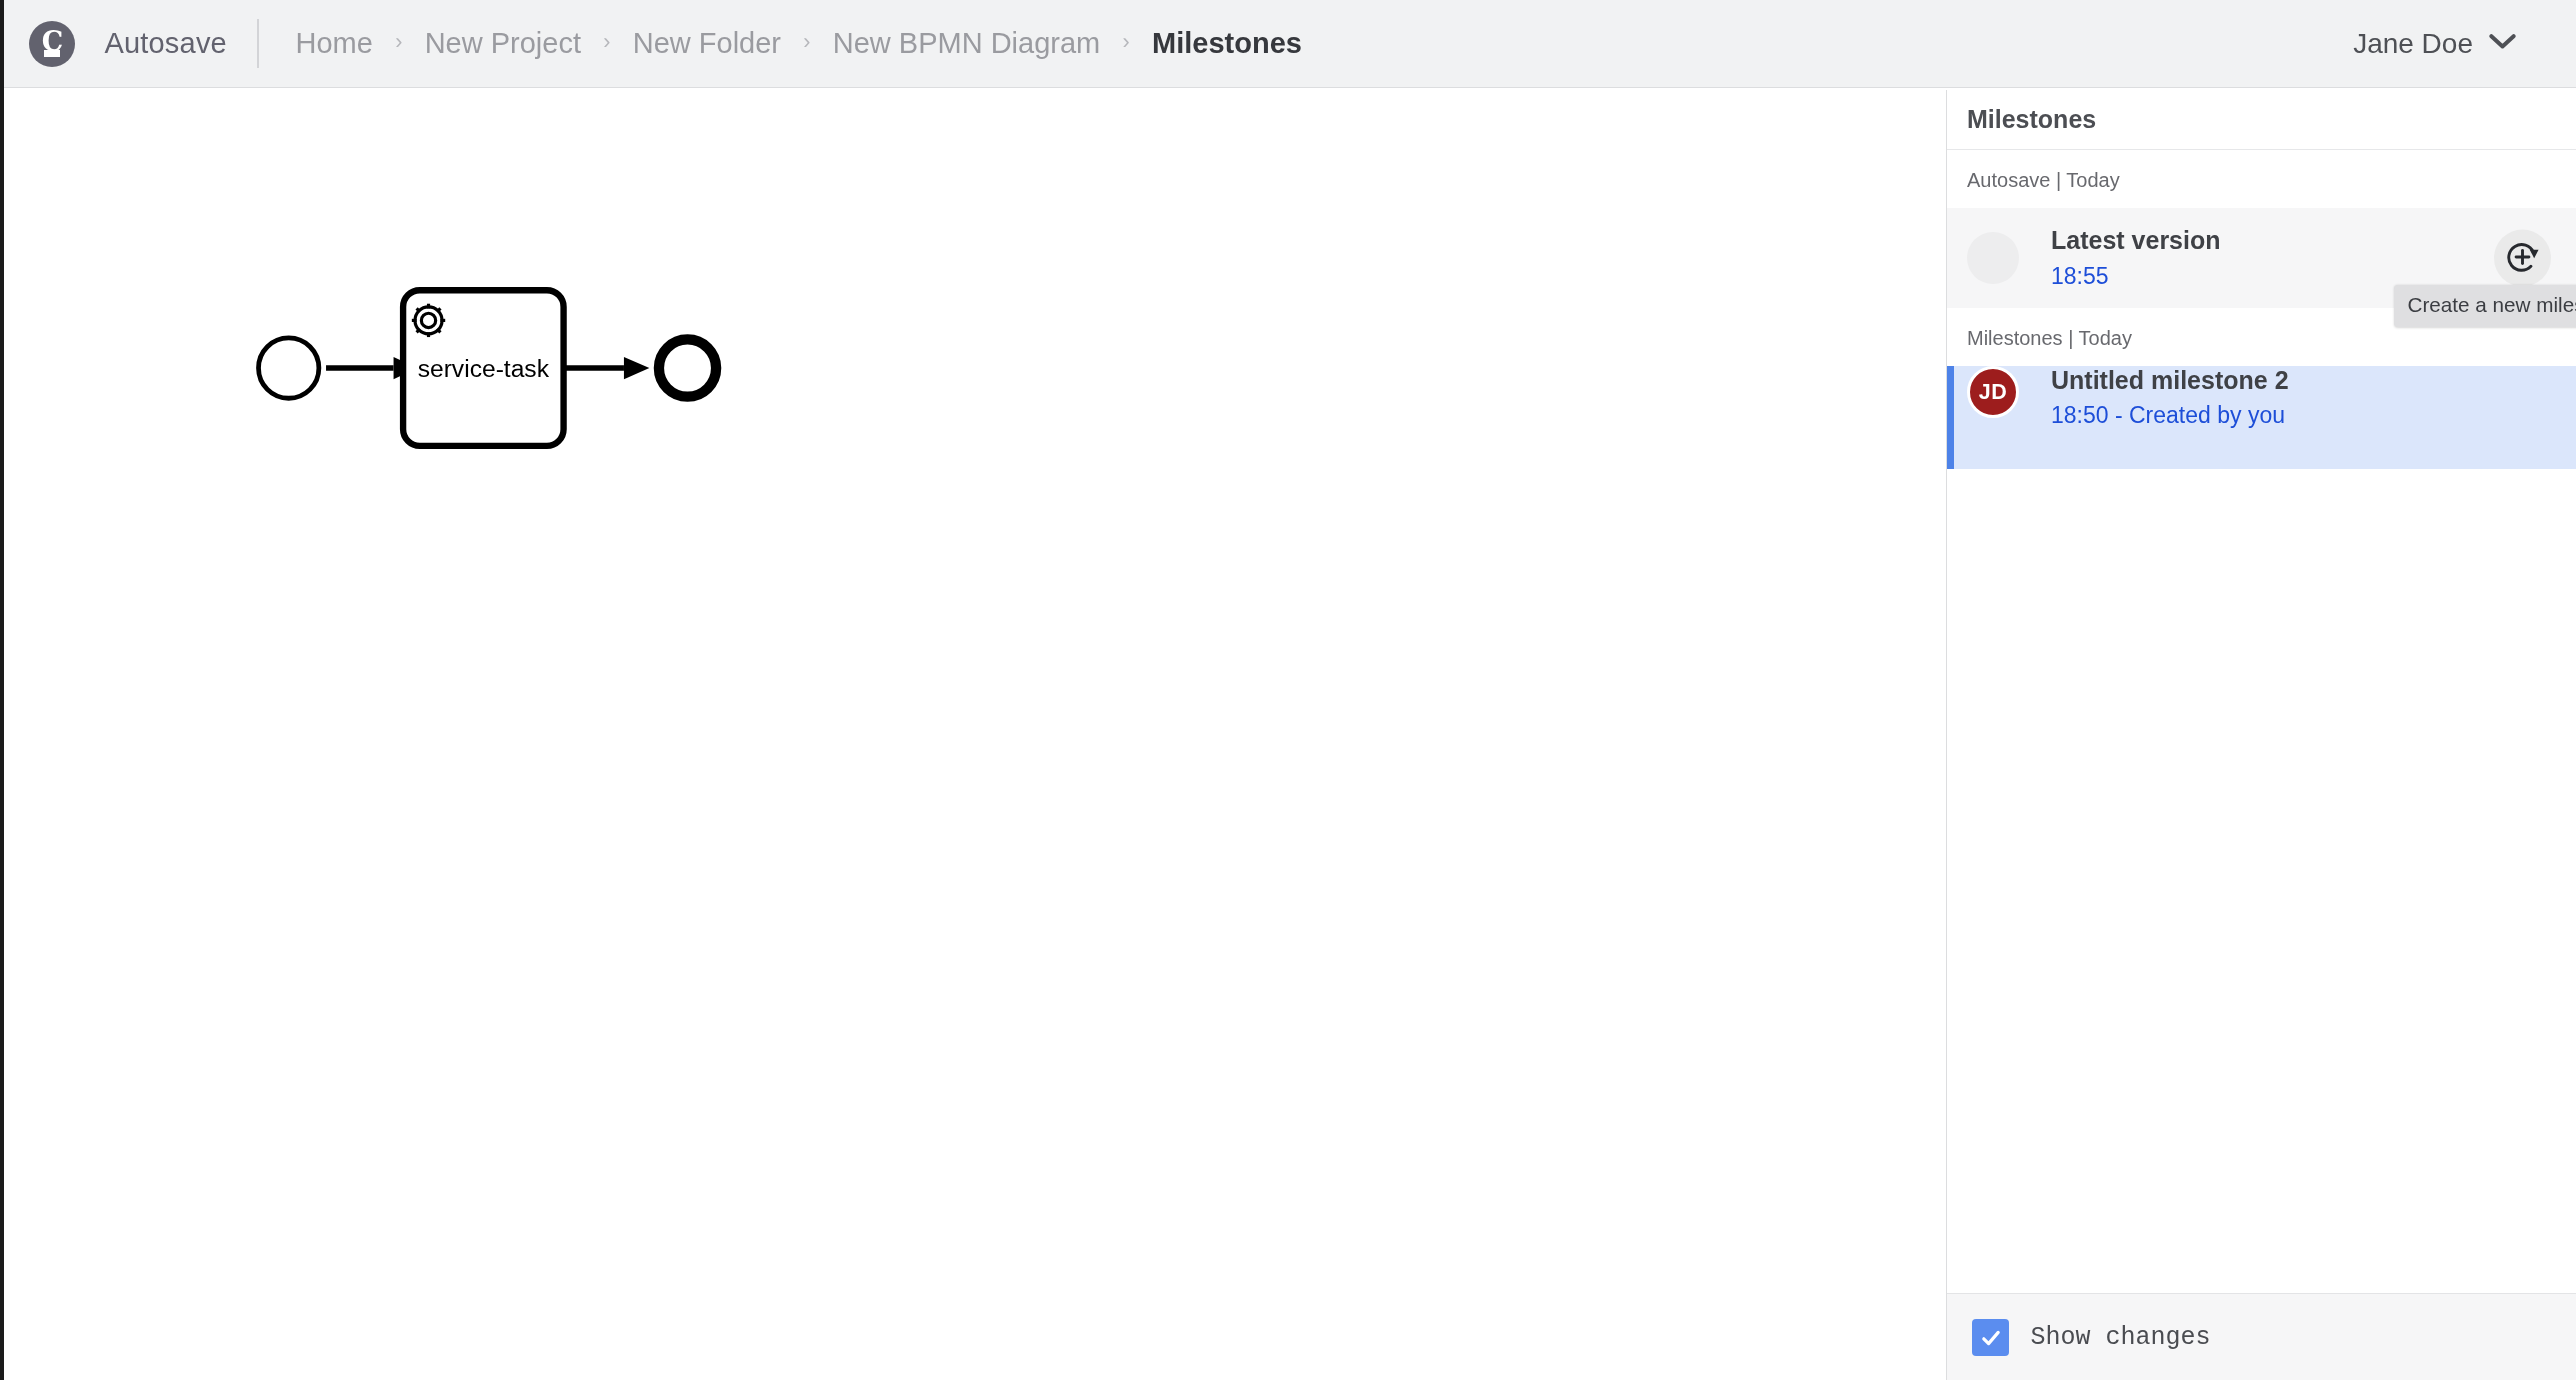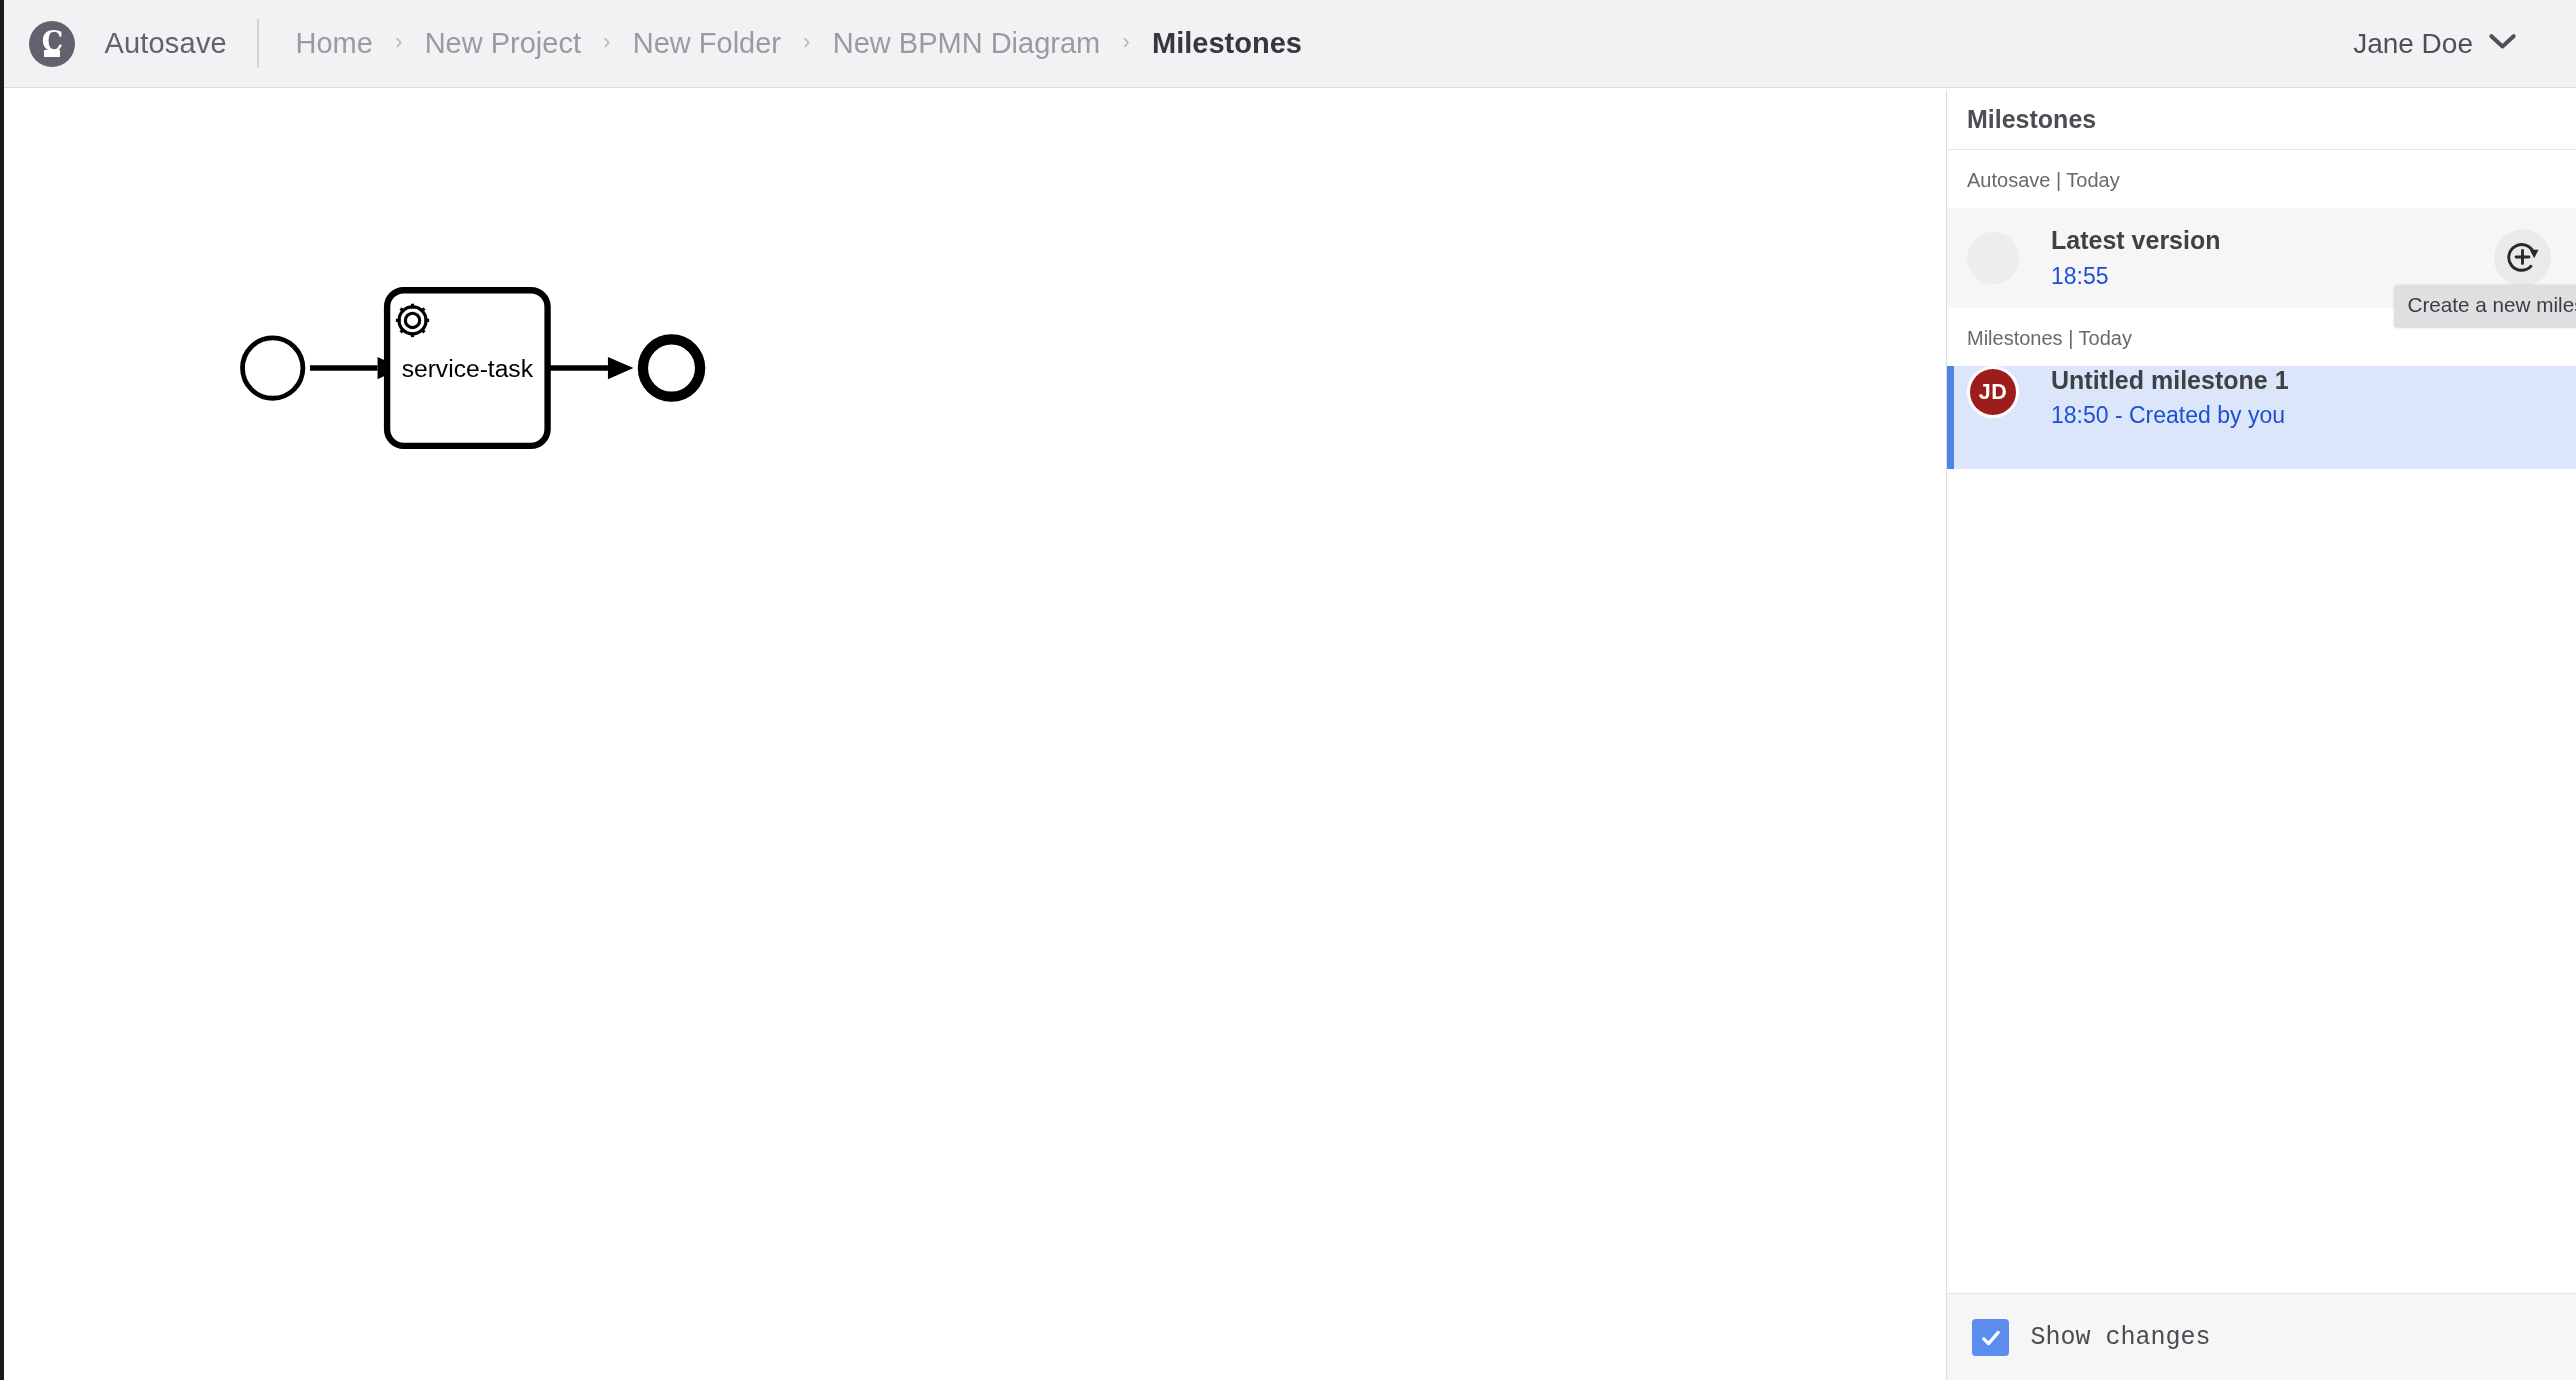--- a/index.html
+++ b/index.html
@@ -125,21 +125,21 @@
     color: #4e5055;
     white-space: nowrap;
     text-align: center;
   }
   .chev-down { display:block; }
 
   
   .canvas {
     position: absolute;
     top: 90px;
-    left: 0;
+    left: 16px;
     width: 1942px;
     height: 1291px;
     background: #ffffff;
     overflow: hidden;
   }
 
   .bpmn { position: absolute; top: 0; left: 0; }
 
   
   .panel {
@@ -418,21 +418,21 @@
         </span>
       </div>
     </div>
 
     <div class="group-label">Milestones | Today</div>
 
     <div class="milestone-row">
       <span class="accent"></span>
       <div class="avatar-jd">JD</div>
       <div class="row-text">
-        <span class="row-title">Untitled milestone 1</span>
+        <span class="row-title">Untitled milestone 2</span>
         <span class="row-sub">18:50 - Created by you</span>
       </div>
     </div>
 
     <div class="panel-spacer"></div>
 
     <div class="panel-footer">
       <span class="checkbox">
         <svg width="24" height="24" viewBox="0 0 30 30">
           <polyline points="6,16 12,22 24,8" fill="none" stroke="#ffffff" stroke-width="4" stroke-linecap="round" stroke-linejoin="round"></polyline>

